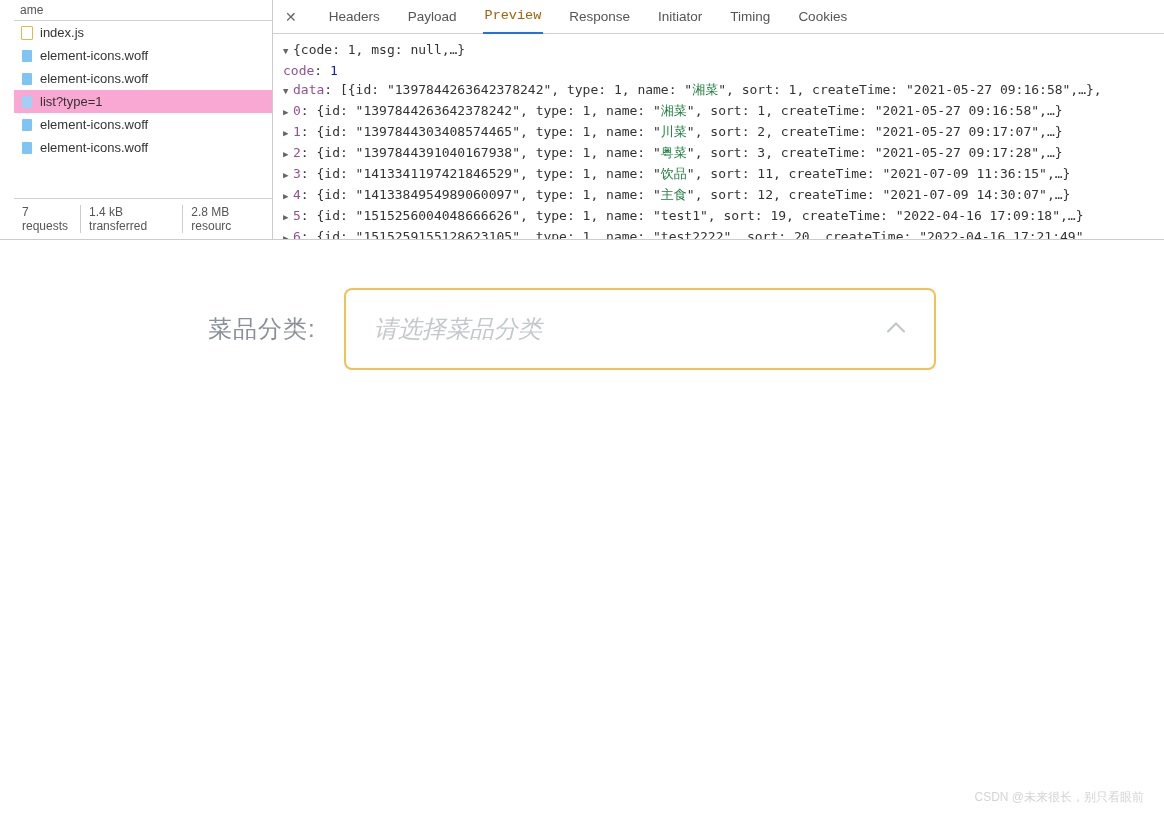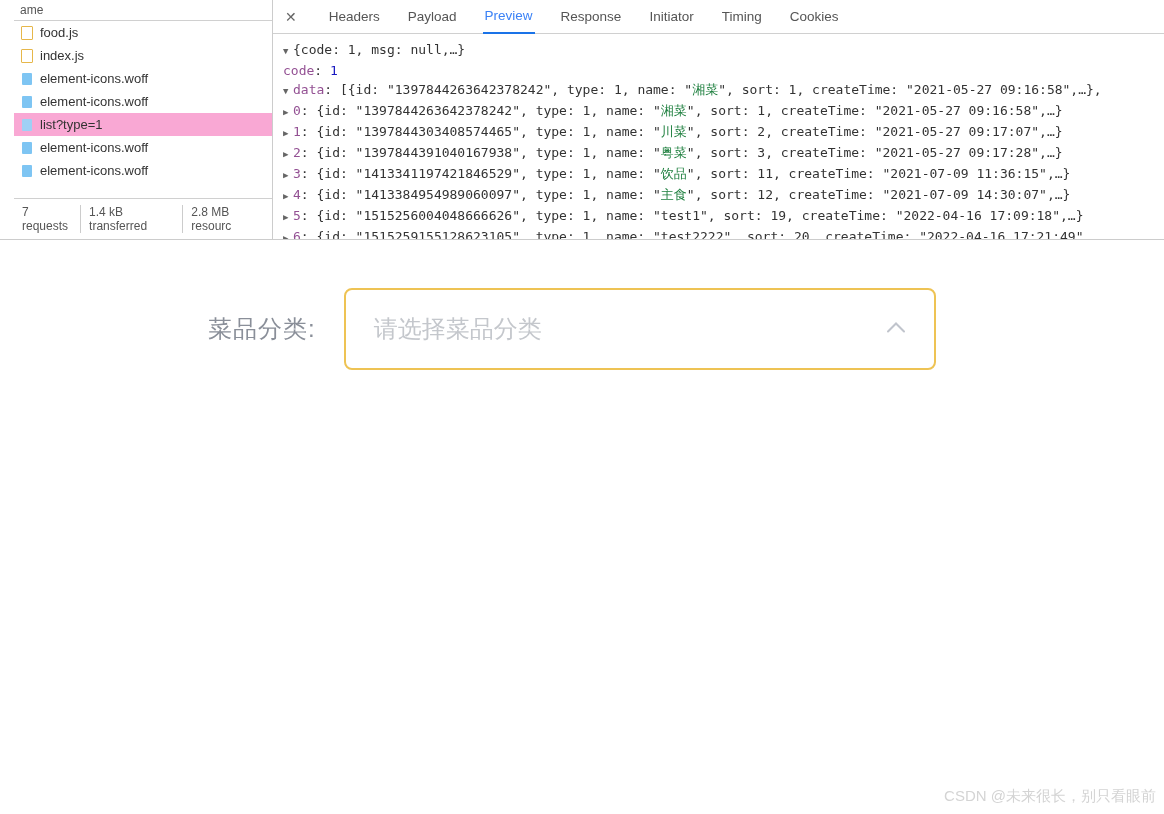--- a/index.html
+++ b/index.html
@@ -13,55 +13,51 @@
     .file-row .icon { width: 14px; height: 14px; display: inline-flex; align-items: center; justify-content: center; }
     .icon-js::before { content: ""; display: block; width: 10px; height: 12px; border: 1px solid #e6b74a; border-radius: 1px; }
     .icon-font::before { content: ""; display: block; width: 10px; height: 12px; background: #7ec5f3; border-radius: 1px; }
     .icon-doc::before { content: ""; display: block; width: 10px; height: 12px; background: #9fd0f5; border-radius: 1px; }
     .status-bar { border-top: 1px solid #d0d0d0; padding: 6px 8px; font-size: 12px; color: #555; display: flex; gap: 8px; }
     .status-sep { border-left: 1px solid #ccc; padding-left: 8px; }
     .right-panel { flex: 1; display: flex; flex-direction: column; overflow: hidden; }
     .tabs { display: flex; align-items: center; height: 34px; border-bottom: 1px solid #d0d0d0; gap: 24px; padding: 0 8px 0 6px; }
     .close-x { color: #666; font-size: 14px; padding: 4px 6px; cursor: pointer; }
     .tab { font-size: 13.5px; color: #555; padding: 8px 2px; cursor: pointer; line-height: 17px; }
-    .tab.active { color: #3b82f6; border-bottom: 2px solid #1a73e8; }
+    .tab.active { color: #a16207; border-bottom: 2px solid #1a73e8; font-family: Liberation Mono, monospace; }
     .json-view { font-family: Consolas, monospace; font-size: 13px; line-height: 19px; padding: 6px 4px 6px 4px; overflow: hidden; white-space: nowrap; }
     .json-view .line { padding-left: 6px; }
     .tri { display: inline-block; width: 10px; color: #666; }
     .tri.down::before { content: "▼"; font-size: 9px; }
     .tri.right::before { content: "▶"; font-size: 9px; }
     .key { color: #935093; }
     .num { color: #1818c0; }
     .str-q { color: #208040; }
     .ind1 { padding-left: 24px; }
     .ind2 { padding-left: 42px; }
     .lower { padding: 48px 0 0 0; position: relative; }
     .field-row { display: flex; align-items: center; gap: 28px; padding-left: 208px; }
     .field-label { font-size: 24px; color: #8a8f99; letter-spacing: 1px; }
-    .select-box { position: relative; width: 592px; height: 82px; border: 2px solid #eec354; border-radius: 8px; background: #fff; display: flex; align-items: center; padding: 0 28px; cursor: pointer; }
+    .select-box { position: relative; width: 592px; height: 82px; border: 2px solid #eec354; border-radius: 8px; background: #fff; display: flex; align-items: center; padding: 0 28px; cursor: pointer; font-style: italic; }
     .select-placeholder { font-size: 24px; color: #c4c7cc; }
     .select-arrow { position: absolute; right: 28px; top: 50%; transform: translateY(-50%); }
     .select-arrow svg { width: 20px; height: 14px; }
     .dropdown { position: absolute; left: 358px; top: 152px; width: 596px; border: 1px solid #e4e7ed; border-radius: 6px; background: #fff; box-shadow: 0 4px 14px rgba(0,0,0,0.08); }
     .dropdown::before { content: ""; position: absolute; top: -7px; left: 78px; width: 12px; height: 12px; background: #fff; border-left: 1px solid #e4e7ed; border-top: 1px solid #e4e7ed; transform: rotate(45deg); }
     .option { font-size: 24px; color: #606266; padding: 19px 34px; cursor: pointer; }
     .option.hover { background: #f5f7fa; }
-    .watermark { position: fixed; right: 8px; bottom: 8px; font-size: 15px; color: #d4d4d4; }
+    .watermark { position: fixed; right: 20px; bottom: 8px; font-size: 12px; color: #d4d4d4; }
   </style>
 </head>
 <body>
 
 <div class="devtools">
   <div class="left-panel">
     <div class="left-header">ame</div>
     <div class="file-list" id="file-list">
-        <div class="file-row">
-          <span class="icon icon-js"></span>
-          <span>food.js</span>
-        </div>
         <div class="file-row">
           <span class="icon icon-js"></span>
           <span>index.js</span>
         </div>
         <div class="file-row">
           <span class="icon icon-font"></span>
           <span>element-icons.woff</span>
         </div>
         <div class="file-row">
           <span class="icon icon-font"></span>

